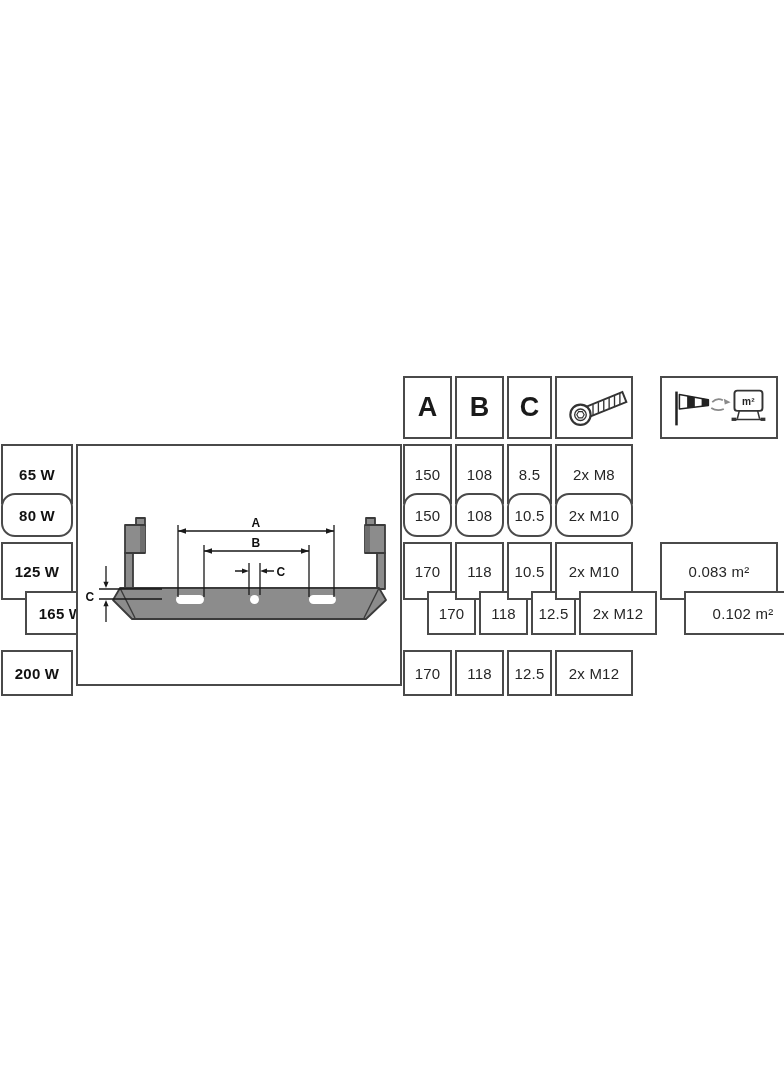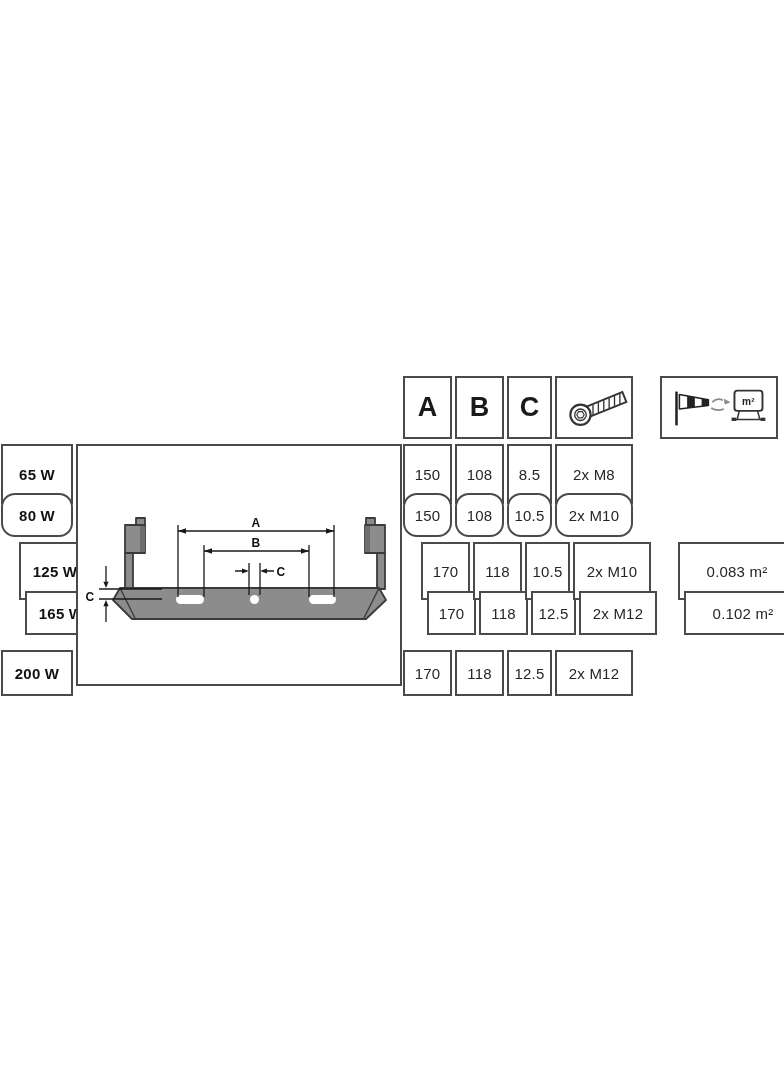--- a/index.html
+++ b/index.html
@@ -17,21 +17,21 @@
   .c-watt {left:1px;  width:72px; font-weight:bold;color:#111;}
   .c-a    {left:403px;width:49px;}
   .c-b    {left:455px;width:49px;}
   .c-c    {left:507px;width:45px;}
   .c-screw{left:555px;width:78px;}
   .c-wind {left:660px;width:118px;text-align:center;}
   
   .hrow{top:376px;height:63px;}
   .r0{top:444px;height:60px;}
   .r1{top:493px;height:44px;border-radius:14px;}
-  .r2{top:542px;height:58px;margin-left:18px;}
+  .r2{top:542px;height:58px;}
   .r3{top:591px;height:44px;margin-left:24px;}
   .r4{top:640px;height:46px;margin-top:10px;}
   .hletter{font-weight:bold;font-size:27px;color:#1a1a1a;}
   .diag{left:76px;top:444px;width:326px;height:242px;}
   .diag svg{display:block;}
   svg text{font-family:"Liberation Sans","DejaVu Sans",sans-serif;}
   .dim-label{font-size:12px;font-weight:bold;fill:#111;}
 </style>
 </head>
 <body>

